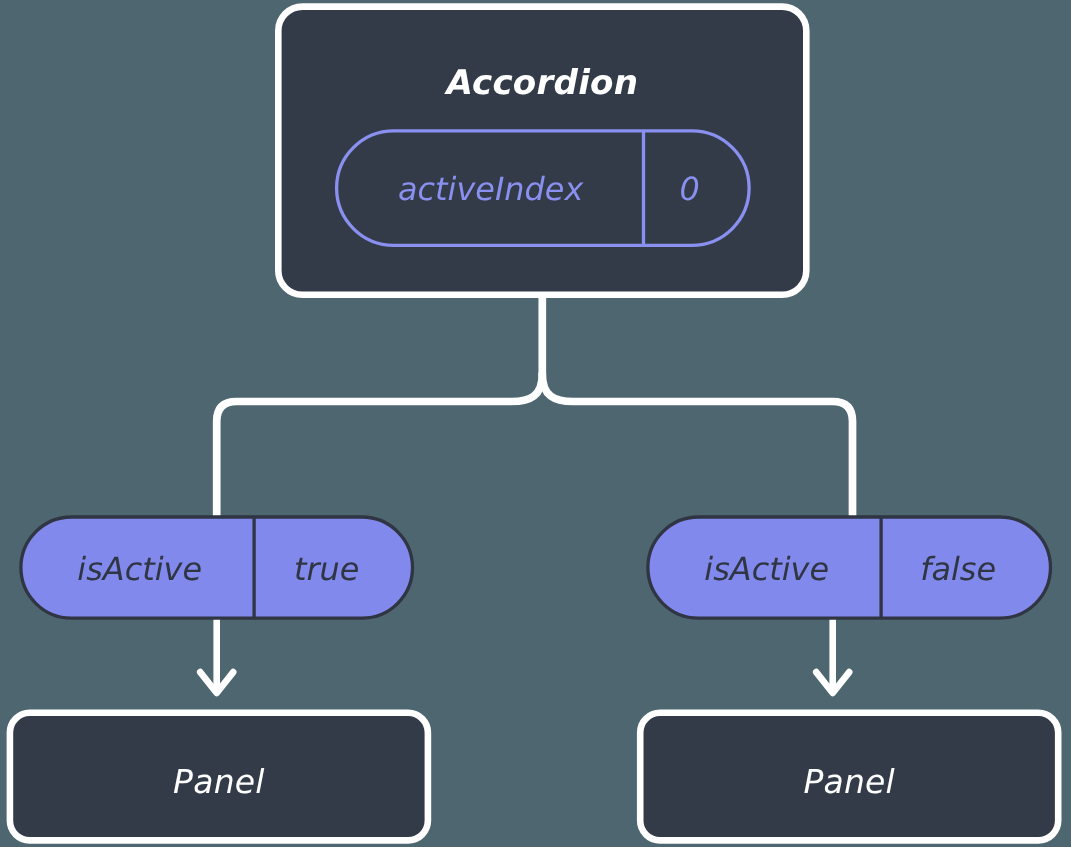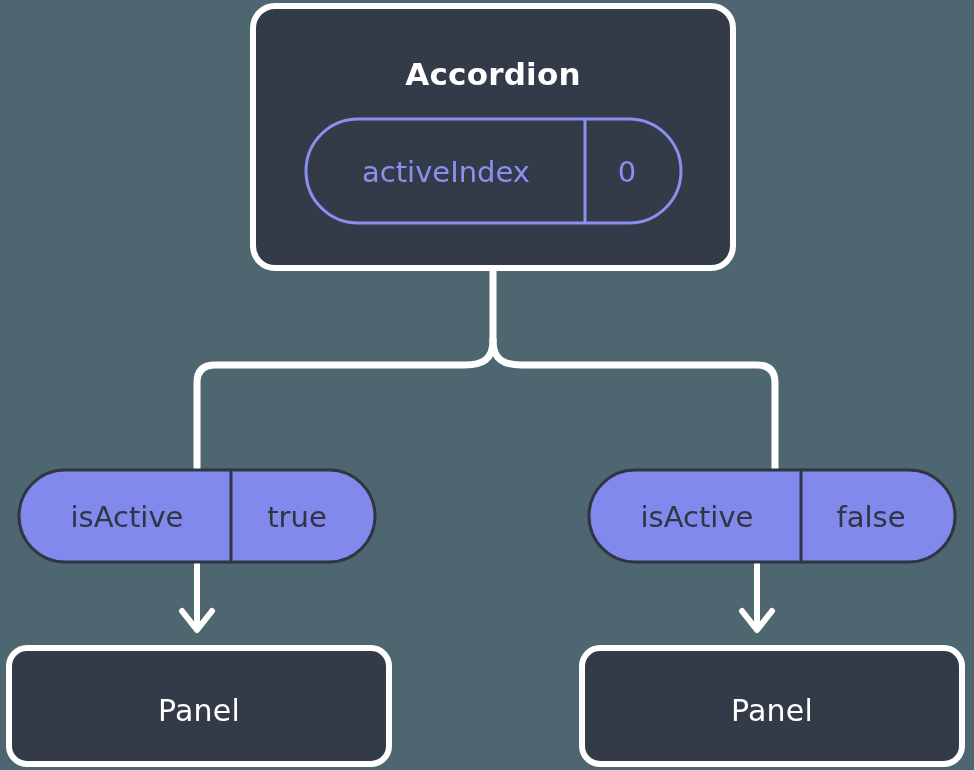--- a/index.html
+++ b/index.html
@@ -49,21 +49,21 @@
   .badge-solid-text {
     font-family: "DejaVu Sans", "Liberation Sans", sans-serif;
     font-size: 29px;
     font-weight: 400;
     fill: #2f3542;
   }
 </style>
 </head>
 <body>
 
-<div id="stage" style="background: rgb(77, 102, 111);">
+<div id="stage" style="background: rgb(77, 102, 111); font-style: italic;">
   <svg id="diagram" viewBox="0 0 974 770" xmlns="http://www.w3.org/2000/svg">
 
     <g fill="none" stroke="#ffffff" stroke-width="7" stroke-linecap="round">
 
       <path d="M 493 268 L 493 340"></path>
 
       <path d="M 493 340
                C 493 360, 482 365, 465 365
                L 215 365
                Q 197 365 197 383

